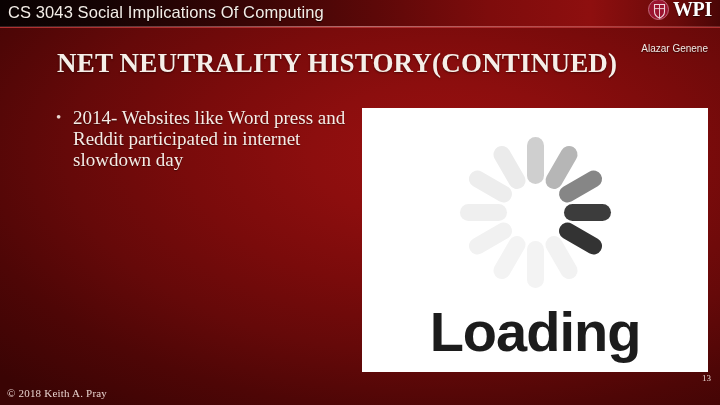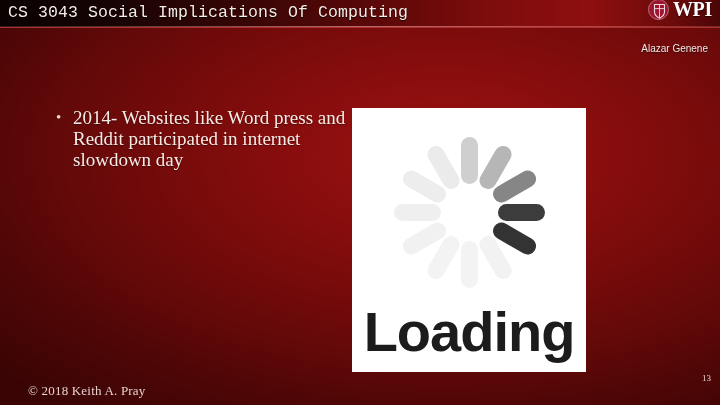--- a/index.html
+++ b/index.html
@@ -28,21 +28,21 @@
     border-bottom:1px solid #b03030;
     overflow:hidden;
   }
   #header-bar::after{
     content:""; position:absolute; left:0; right:0; bottom:0; height:1px;
     background:linear-gradient(to right, rgba(255,180,180,.15), rgba(255,190,190,.55), rgba(255,170,170,.2));
   }
   #course-title {
     position:absolute; left:8px; top:3px;
     font-size:16.5px; color:#f4ece6;
-    font-family:Liberation Mono, monospace;
+    font-family:Liberation Sans, sans-serif;
     letter-spacing:.1px;
     white-space:nowrap;
     text-shadow:0 1px 1px rgba(0,0,0,.8);
     text-align:center;
   }
 
   
   #wpi-logo {
     position:absolute; right:8px; top:1px;
     display:flex; align-items:center; gap:4px;
@@ -89,22 +89,22 @@
     width:17px; flex:none; font-family:"Liberation Serif", serif;
   }
   .bullet-text {
     color:#f5ece6; font-size:19px; line-height:21px;
     font-family:"Liberation Serif", serif;
     text-shadow:0 1px 1px rgba(0,0,0,.4);
   }
 
   
   #loading-image {
-    position:absolute; left:352px; top:108px;
-    width:234px; height:264px;
+    position:absolute; left:362px; top:108px;
+    width:346px; height:264px;
     background:#ffffff;
     overflow:hidden;
   }
   #spinner {
     position:absolute; left:50%; top:104px;
     width:0; height:0;
   }
   .spin-bar {
     position:absolute;
     width:17px; height:47px;
@@ -116,24 +116,23 @@
     position:absolute; left:0; right:0; top:196px;
     text-align:center;
     font-family:"Liberation Sans", sans-serif;
     font-weight:bold; font-size:56px; color:#1c1c1c;
     letter-spacing:-1px; line-height:1;
   }
 
   
   #copyright {
     position:absolute; left:7px; bottom:6px;
-    font-size:13px; color:#e7d2ce;
+    font-size:11px; color:#e7d2ce;
     font-family:"Liberation Serif", serif;
     letter-spacing:.2px;
-    margin-left:21px;
   }
   #page-number {
     position:absolute; right:9px; bottom:22px;
     font-size:9px; color:#e8d6d2;
     font-family:"Liberation Serif", serif;
   }
 </style>
 </head>
 <body>
 
@@ -148,20 +147,21 @@
           <path d="M5.5 4.5 H15.5 V11.5 Q15.5 16 10.5 18.2 Q5.5 16 5.5 11.5 Z" fill="none" stroke="#f0d7dd" stroke-width="1.1"></path>
           <path d="M10.5 4.5 V18.2 M5.5 8.6 H15.5" stroke="#f0d7dd" stroke-width="0.9"></path>
         </svg>
       </span>
       <span id="wpi-wordmark">WPI</span>
     </div>
   </div>
 
   <div id="presenter-name">Alazar Genene</div>
 
+  <h1 id="slide-title">NET NEUTRALITY HISTORY(CONTINUED)</h1>
 
   <div id="bullet-list">
     <div class="bullet-row">
       <span class="bullet-mark">•</span>
       <span class="bullet-text">2014- Websites like Word press and Reddit participated in internet slowdown day</span>
     </div>
   </div>
 
   <div id="loading-image">
     <div id="spinner">

